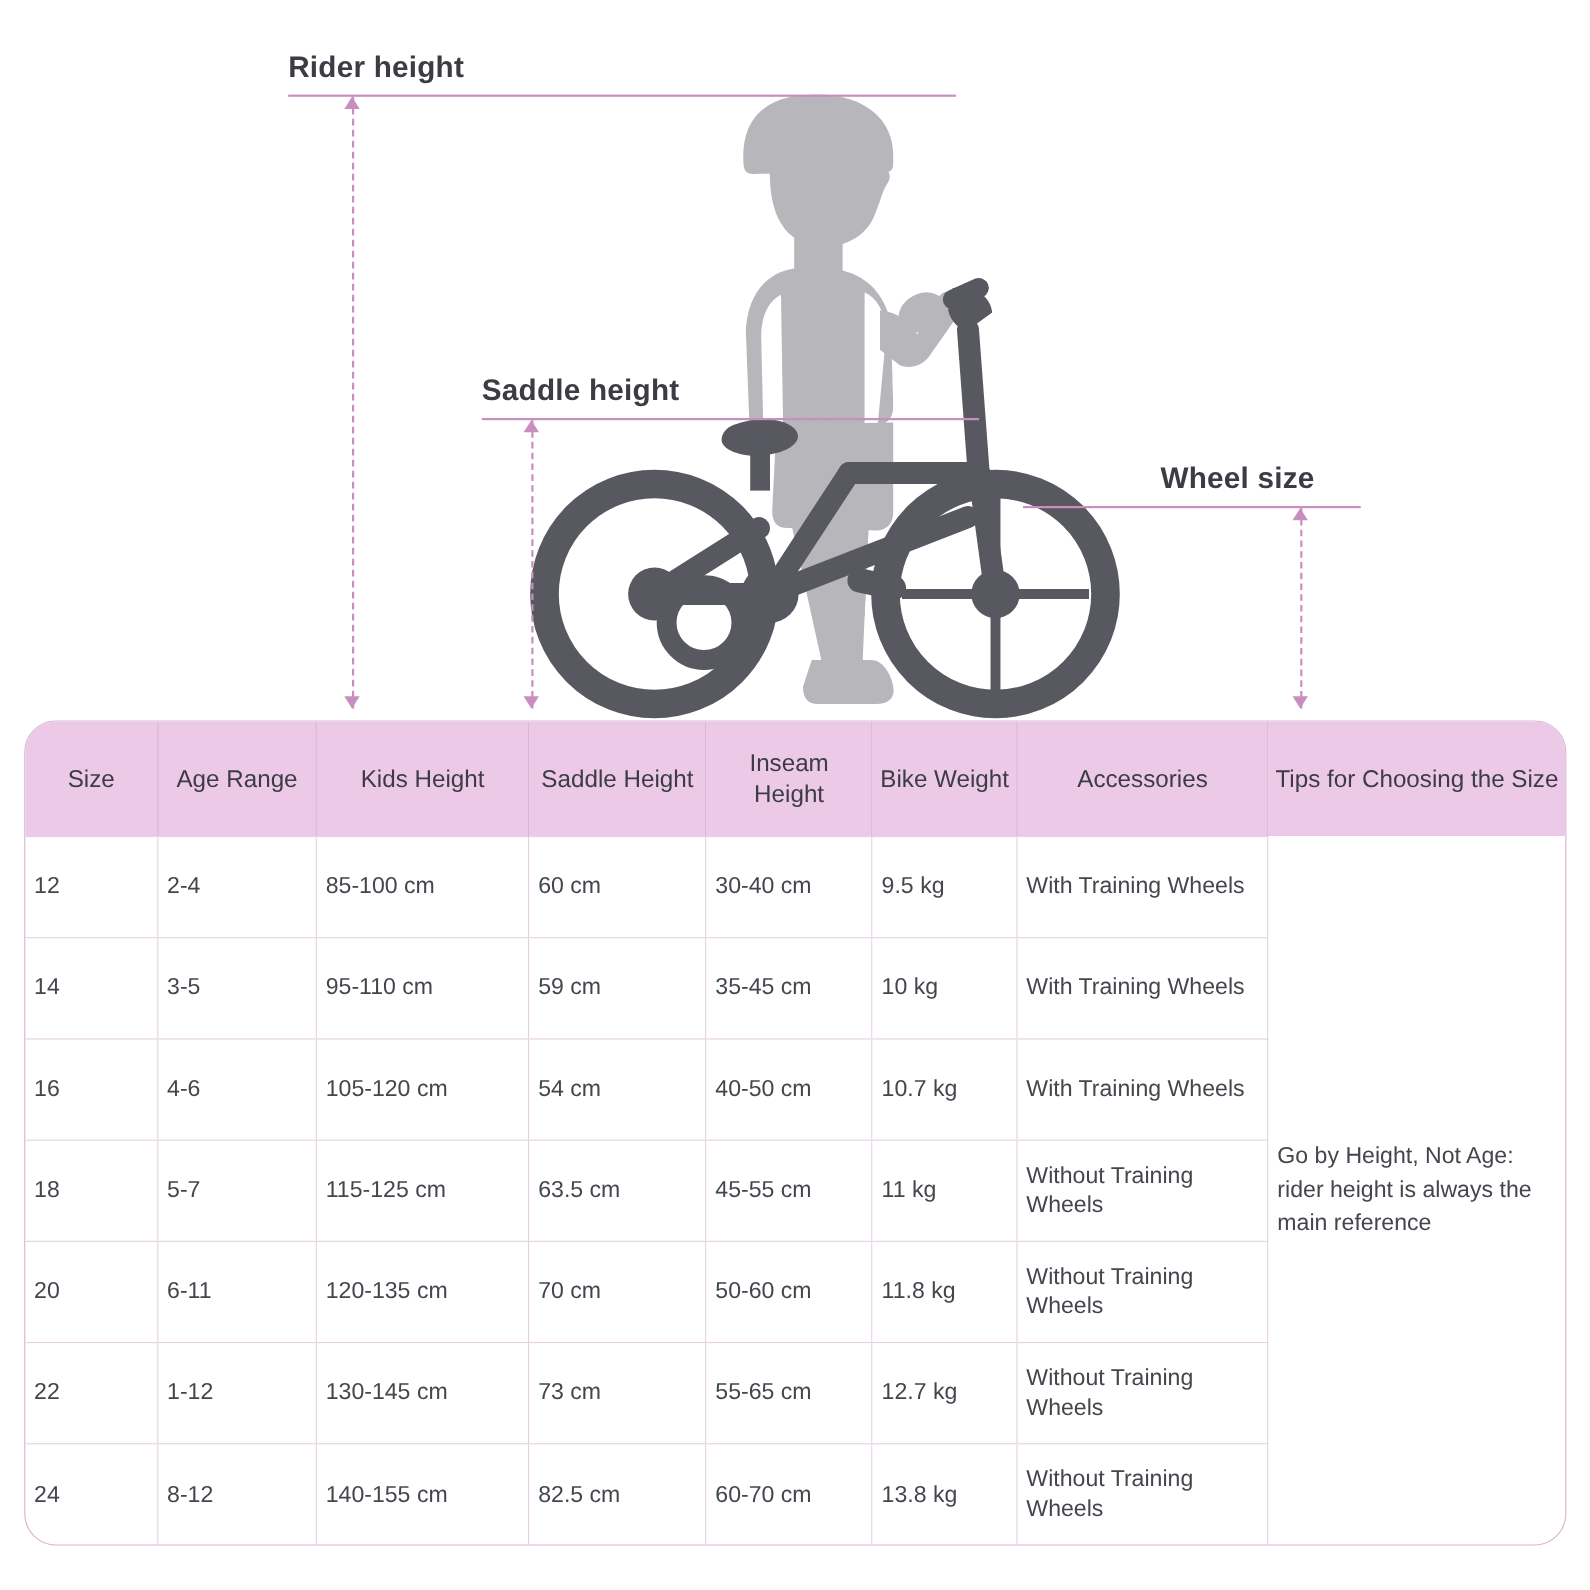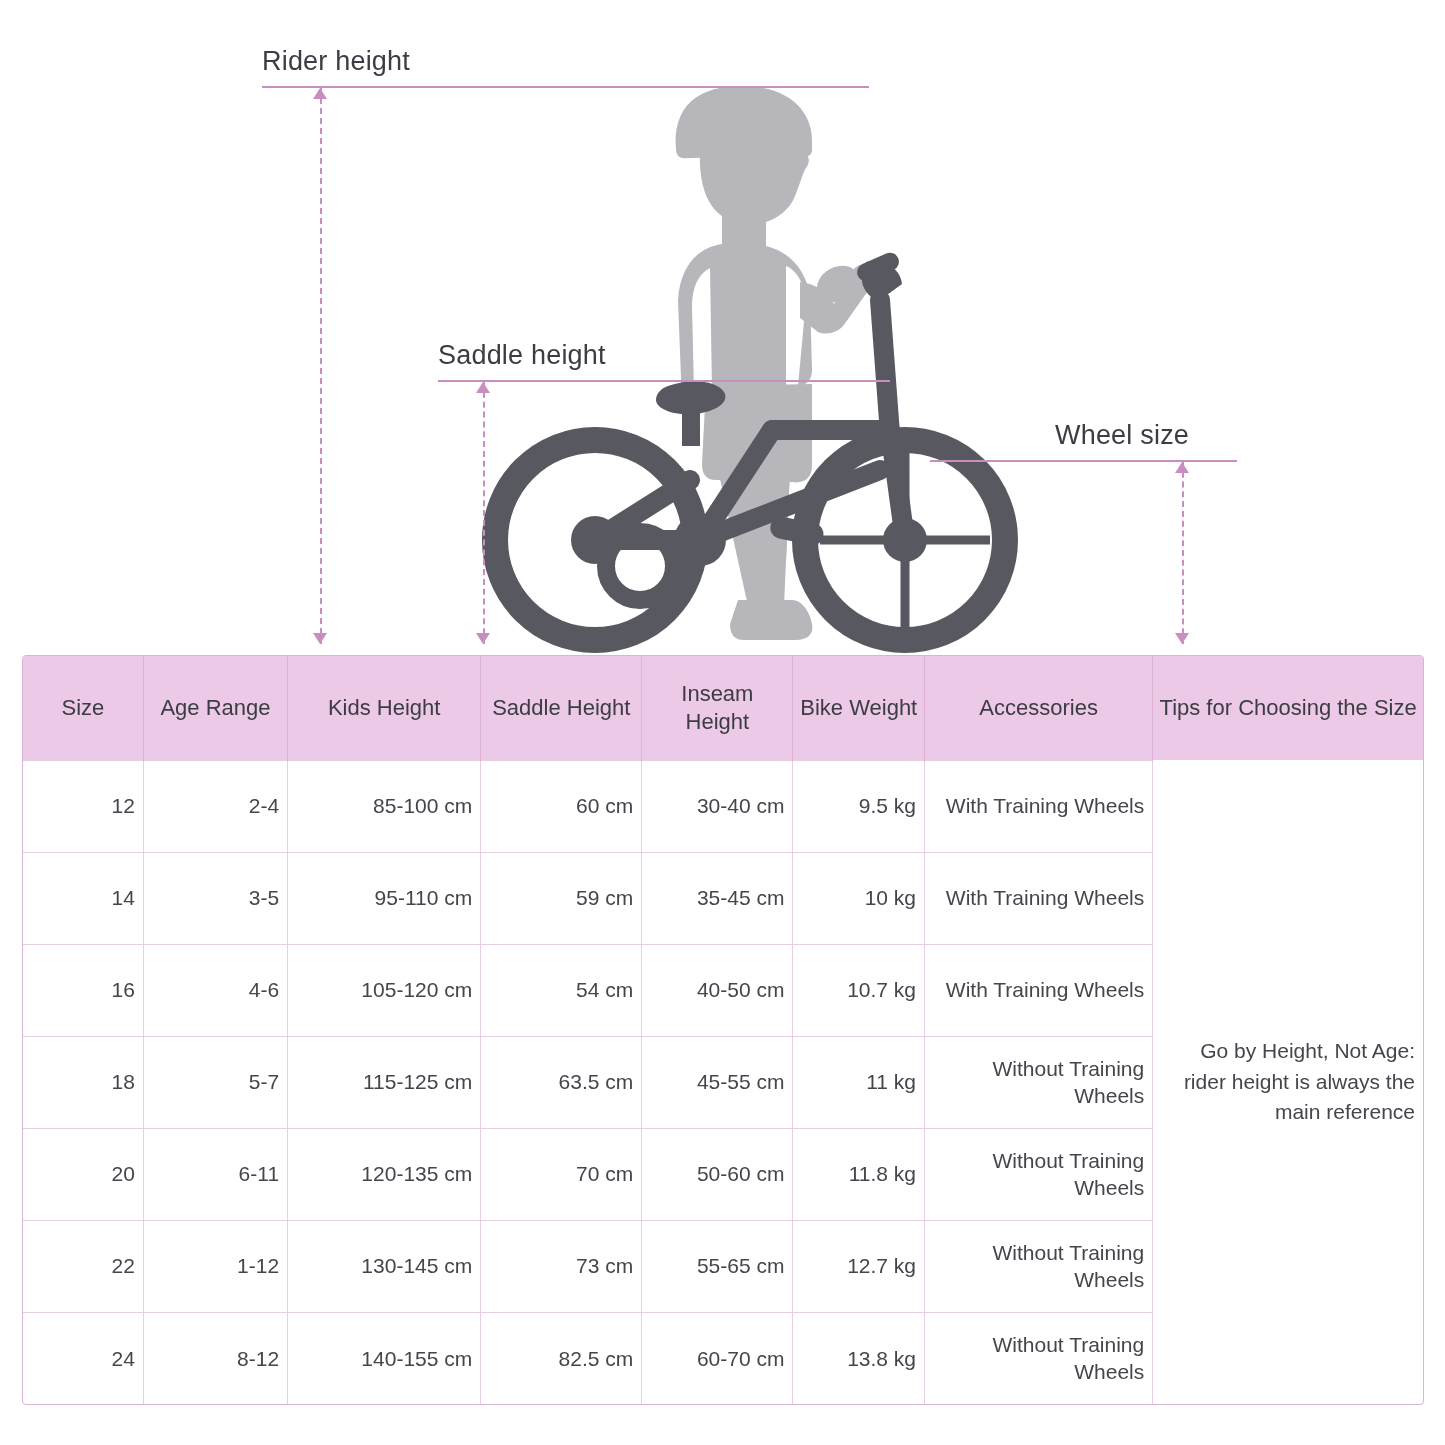--- a/index.html
+++ b/index.html
@@ -21,20 +21,21 @@
     width: 1445px;
     height: 660px;
   }
 
   .anno-label {
     position: absolute;
     font-size: 27px;
     color: #3c3c44;
     white-space: nowrap;
     letter-spacing: 0.2px;
+    font-weight: bold;
   }
   #label-rider   { left: 262px; top: 46px; }
   #label-saddle  { left: 438px; top: 340px; }
   #label-wheel   { left: 1055px; top: 420px; }
 
   .anno-hline {
     position: absolute;
     height: 2px;
     background: #c88ec0;
   }
@@ -68,21 +69,21 @@
 
   #figure-svg { position: absolute; left: 0; top: 0; }
 
   
   #size-table-wrap {
     position: absolute;
     left: 22px;
     top: 655px;
     width: 1402px;
     border: 1.6px solid #d9b4d4;
-    border-radius: 4px;
+    border-radius: 29px;
     overflow: hidden;
     background: #fff;
   }
   table {
     border-collapse: collapse;
     width: 100%;
     table-layout: fixed;
   }
   thead th {
     background: #ecc9e6;
@@ -92,21 +93,21 @@
     padding: 14px 6px;
     line-height: 1.25;
     border-right: 1.4px solid #dfb2d8;
     height: 104px;
     vertical-align: middle;
   }
   thead th:last-child { border-right: none; }
   tbody td {
     font-size: 21px;
     color: #45454d;
-    text-align: right;
+    text-align: left;
     padding: 16px 8px;
     line-height: 1.3;
     border-right: 1.4px solid #e6cfe3;
     border-top: 1.4px solid #e6cfe3;
     height: 92px;
     vertical-align: middle;
   }
   tbody td:last-child { border-right: none; }
   td.tips-cell {
     font-size: 21px;

